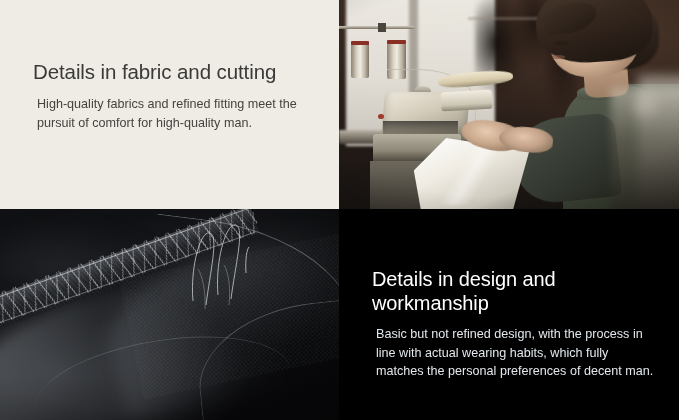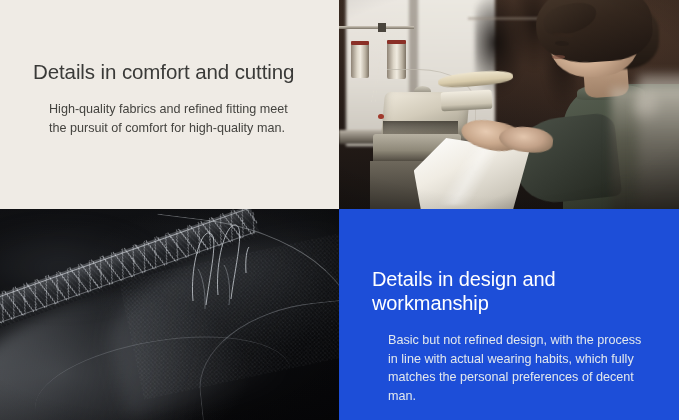--- a/index.html
+++ b/index.html
@@ -26,21 +26,21 @@
   .cell {
     position: relative;
     overflow: hidden;
   }
 
   
   .panel-light {
     background: #EFEBE5;
   }
   .panel-blue {
-    background: #1d4ed8;
+    background: #000000;
   }
 
   .panel-inner {
     position: absolute;
     left: 33px;
     right: 18px;
   }
   .panel-light .panel-inner { top: 60px; }
   .panel-blue  .panel-inner { top: 59px; right: 12px; }
 
@@ -51,21 +51,21 @@
     letter-spacing: -0.1px;
     margin: 0 0 11px 0;
   }
   .panel-light .headline { color: #3A3A38; }
   .panel-blue  .headline { color: #FFFFFF; font-size: 20px; margin-bottom: 10px; }
 
   .bodytext {
     font-size: 12.6px;
     font-weight: 400;
     line-height: 1.48;
-    margin: 16px;
+    margin: 4px;
     max-width: 268px;
   }
   .panel-light .bodytext { color: #44433F; }
   .panel-blue  .bodytext { color: #E2E8ED; max-width: 282px; }
 
   
   .photo-sewing {
     background: #1b1a19;
   }
   .ps-layer { position: absolute; inset: 0; }
@@ -408,21 +408,21 @@
     background: radial-gradient(132% 106% at 40% 52%, rgba(0,0,0,0) 40%, rgba(0,0,0,0.55) 100%);
   }
 </style>
 </head>
 <body>
 
 <div class="poster">
 
   <section class="cell panel-light">
     <div class="panel-inner">
-      <h2 class="headline">Details in comfort and cutting</h2>
+      <h2 class="headline">Details in fabric and cutting</h2>
       <p class="bodytext">High-quality fabrics and refined fitting meet the pursuit of comfort for high-quality man.</p>
     </div>
   </section>
 
   <figure class="cell photo-sewing" style="margin:0;">
     <div class="ps-layer ps-wall"></div>
     <div class="ps-layer ps-window"></div>
     <div class="ps-layer ps-window-mullion-v"></div>
     <div class="ps-layer ps-window-sill"></div>
     <div class="ps-layer ps-hang"></div>

